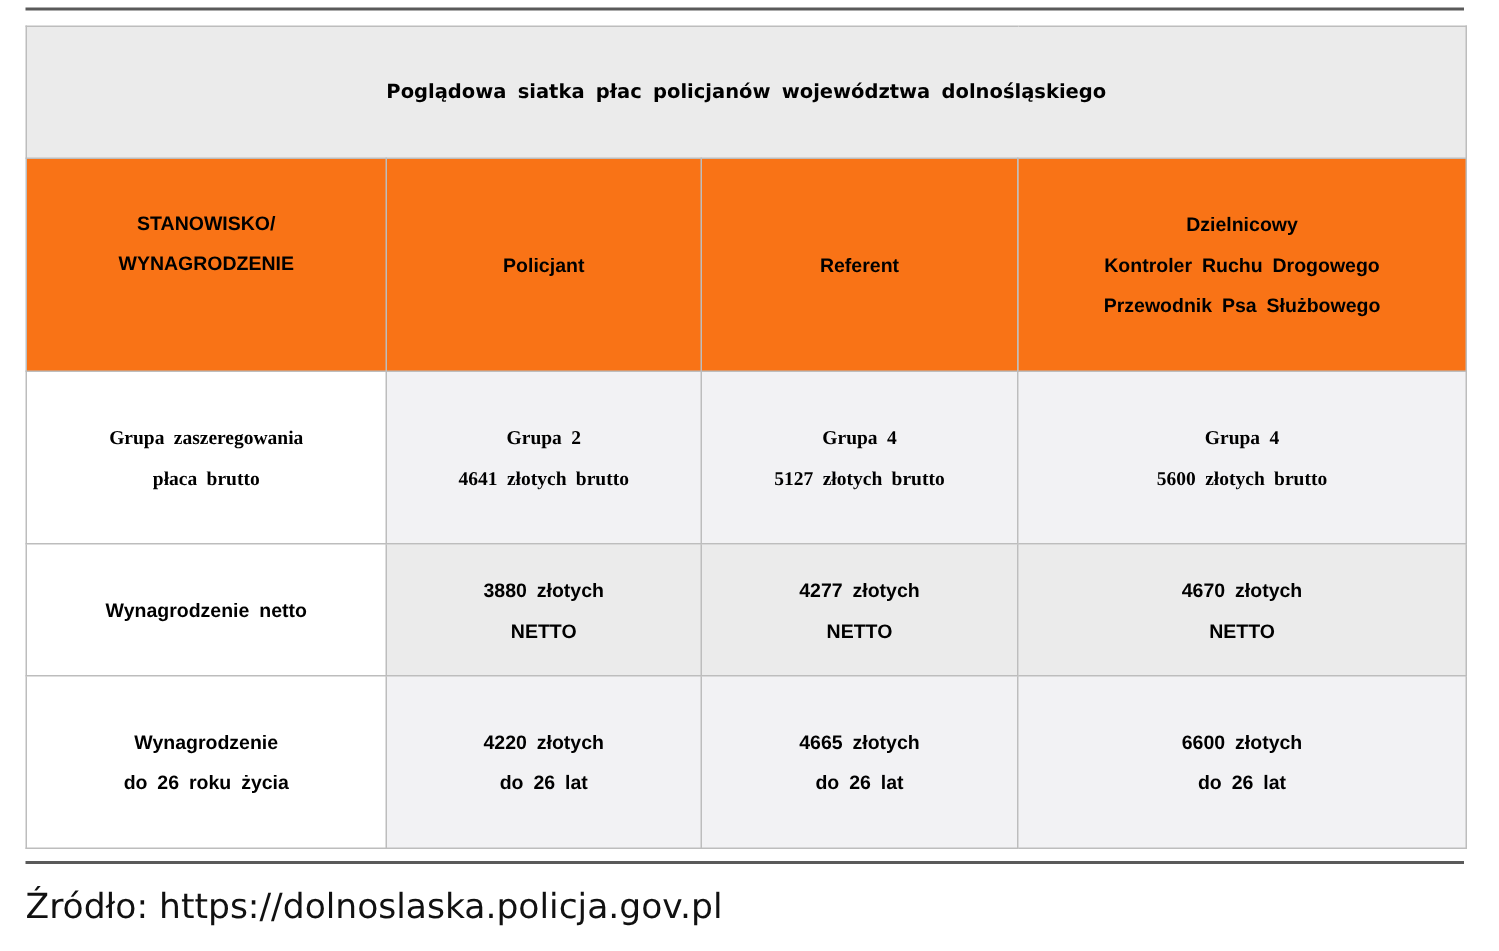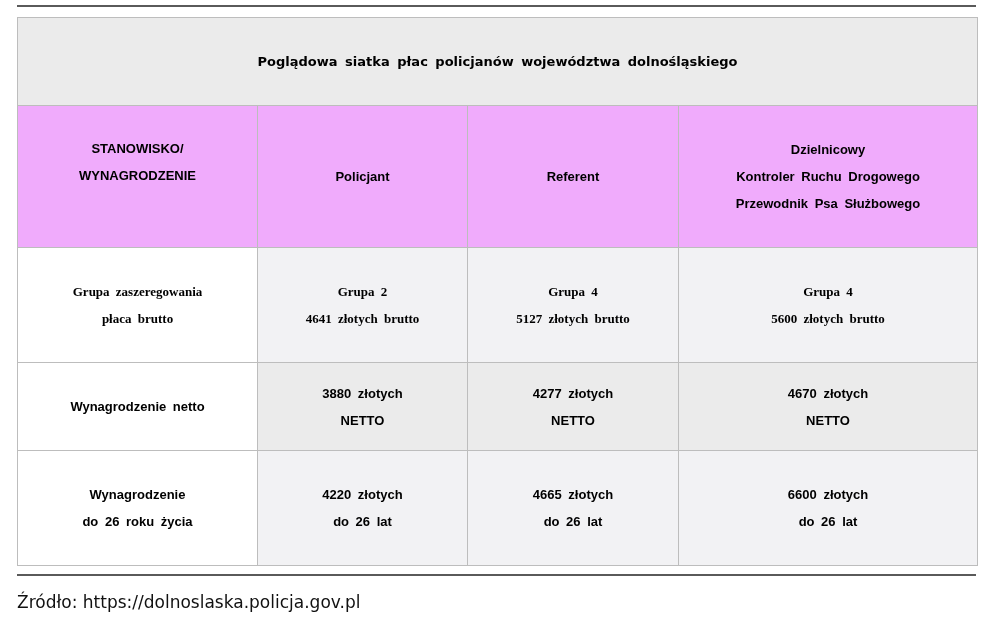--- a/index.html
+++ b/index.html
@@ -3,30 +3,30 @@
   <meta charset="utf-8">
   <style>
     html, body { margin: 0; padding: 0; background: #ffffff; }
     body { width: 999px; height: 634px; position: relative; overflow: hidden; font-family: "Liberation Sans", sans-serif; color: #000; }
     .rule { position: absolute; left: 17px; width: 959px; height: 2px; background: #5a5a5a; }
     .rule.top { top: 5px; }
     .rule.bottom { top: 574px; }
     table.grid { position: absolute; left: 17px; top: 17px; width: 960px; border-collapse: collapse; table-layout: fixed; }
     table.grid td { border: 1px solid #bdbdbd; text-align: center; vertical-align: middle; font-weight: bold; font-size: 13px; line-height: 27px; word-spacing: 3px; padding: 0; }
     td.title { background: #ebebeb; text-align: left; padding-left: 16px; font-family: "DejaVu Sans", sans-serif; font-size: 20px; font-weight: bold; word-spacing: 4px; height: 87px; }
-    tr.head td { background: #f0abfc; height: 141px; }
+    tr.head td { background: #f97316; height: 141px; }
     tr.head td.c0 { padding-bottom: 30px; box-sizing: border-box; }
     tr.r1 td { height: 114px; font-family: Liberation Serif, serif; }
     tr.r2 td { height: 87px; }
     tr.r3 td { height: 114px; }
     tr.r1 td.v, tr.r3 td.v { background: #f2f2f4; }
     tr.r2 td.v { background: #ebebeb; }
     td.lab { background: #ffffff; }
     .line { display: block; }
-    .source { position: absolute; left: 17px; top: 592px; font-family: "DejaVu Sans", sans-serif; font-size: 17px; color: #111; }
+    .source { position: absolute; left: 17px; top: 592px; font-family: "DejaVu Sans", sans-serif; font-size: 23px; color: #111; }
   </style>
 </head>
 <body>
 
 <div class="rule top"></div>
 
 <table class="grid">
   <colgroup>
     <col style="width:240px">
       <col style="width:210px">

